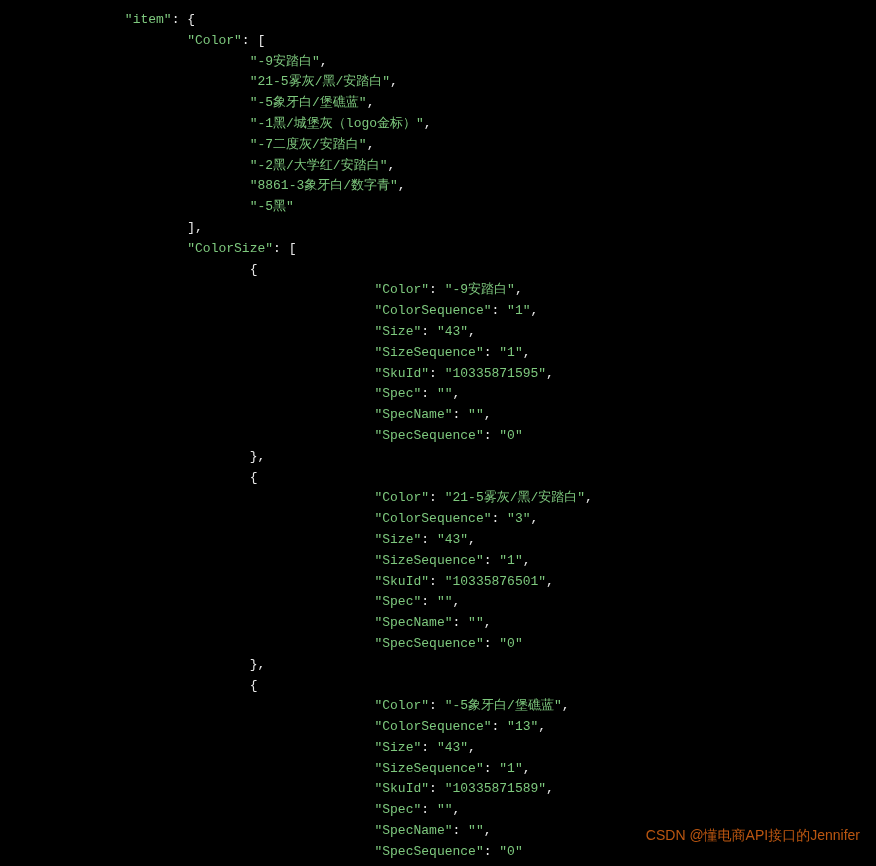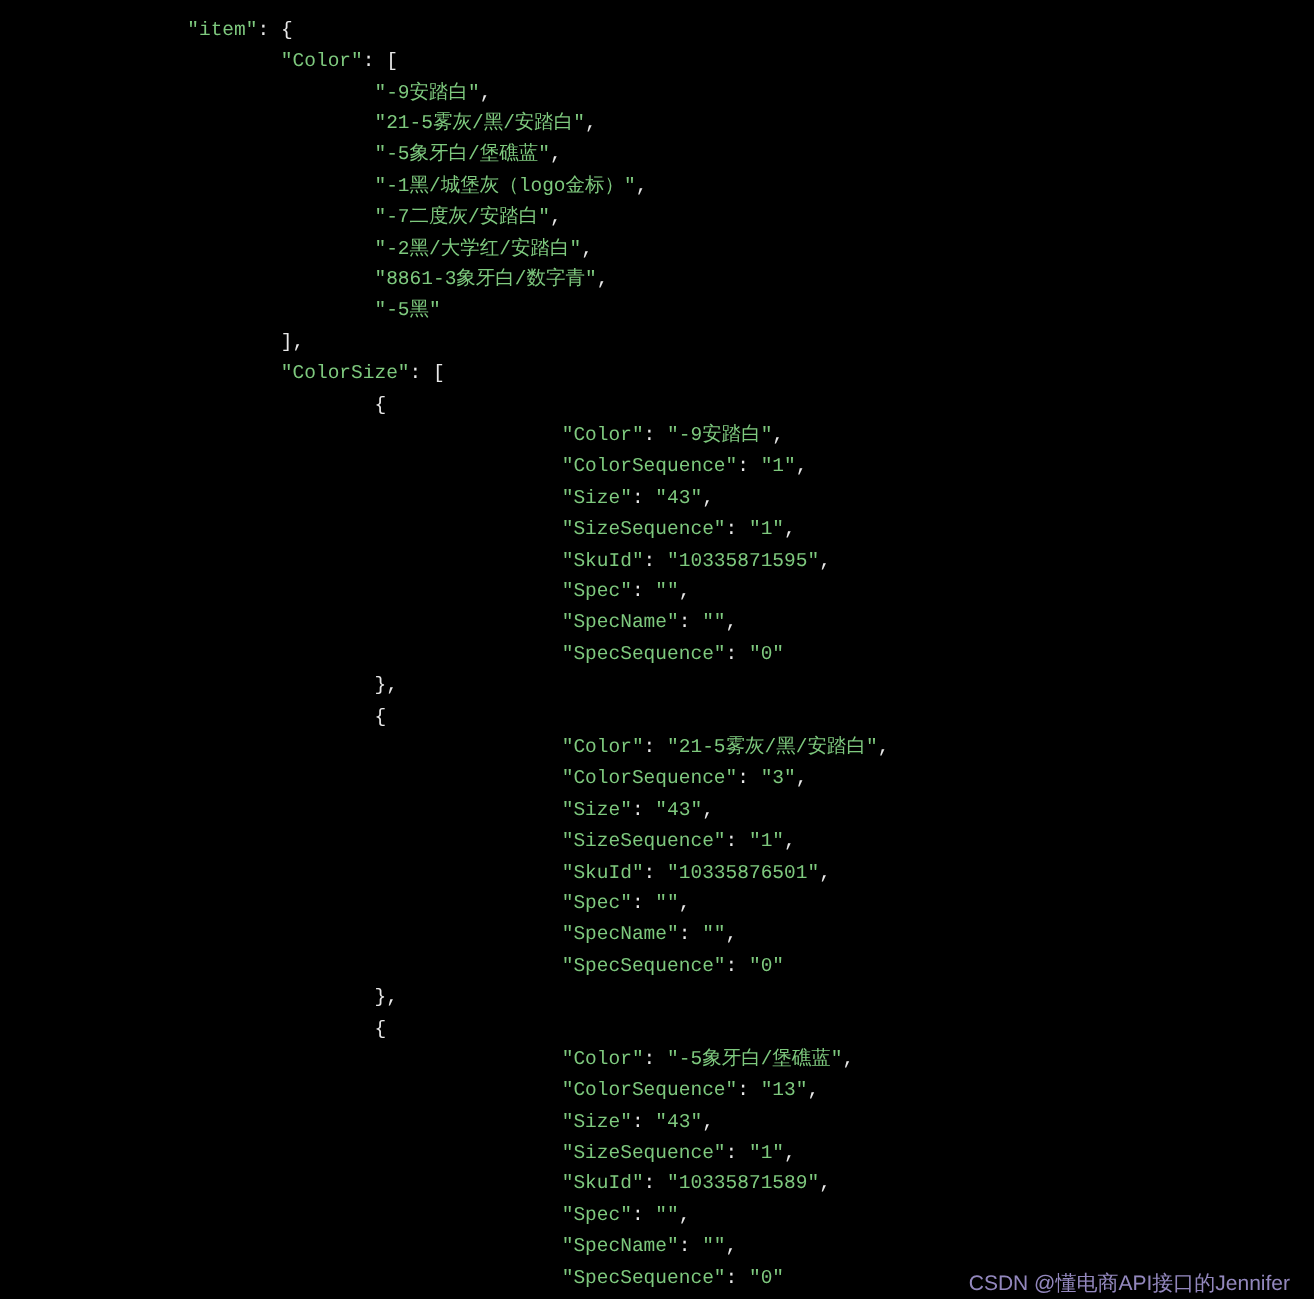--- a/index.html
+++ b/index.html
@@ -15,23 +15,23 @@
     overflow: hidden;
     position: relative;
   }
   .line { white-space: pre; }
   .key   { color: #7ec97e; }
   .str   { color: #7ec97e; }
   .punc  { color: #e8e8e8; }
   .brace { color: #e8e8e8; }
   .watermark {
     position: absolute;
-    bottom: 0;
+    bottom: 20px;
     right: 16px;
-    color: #c4b5fd;
+    color: #f97316;
     font-family: sans-serif;
     font-size: 14px;
     opacity: 0.75;
   }
 </style>
 </head>
 <body>
 
 <div id="code">
     <div class="line">                <span class="key">"item"</span><span class="punc">: </span><span class="brace">{</span></div>

